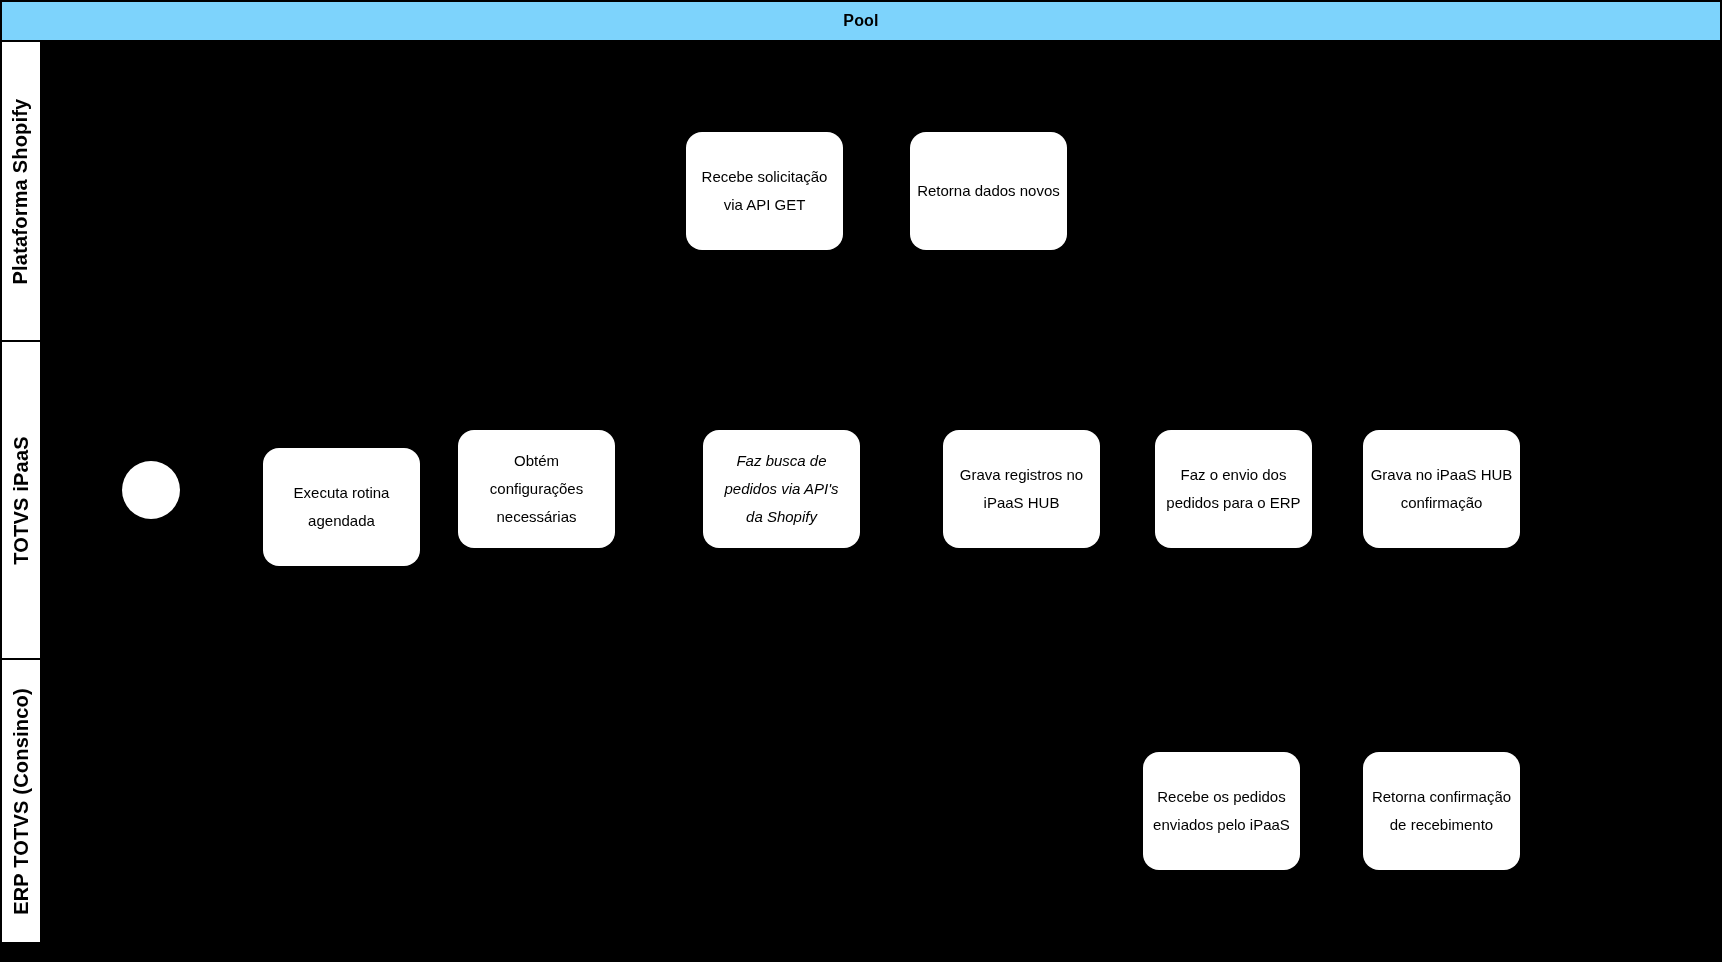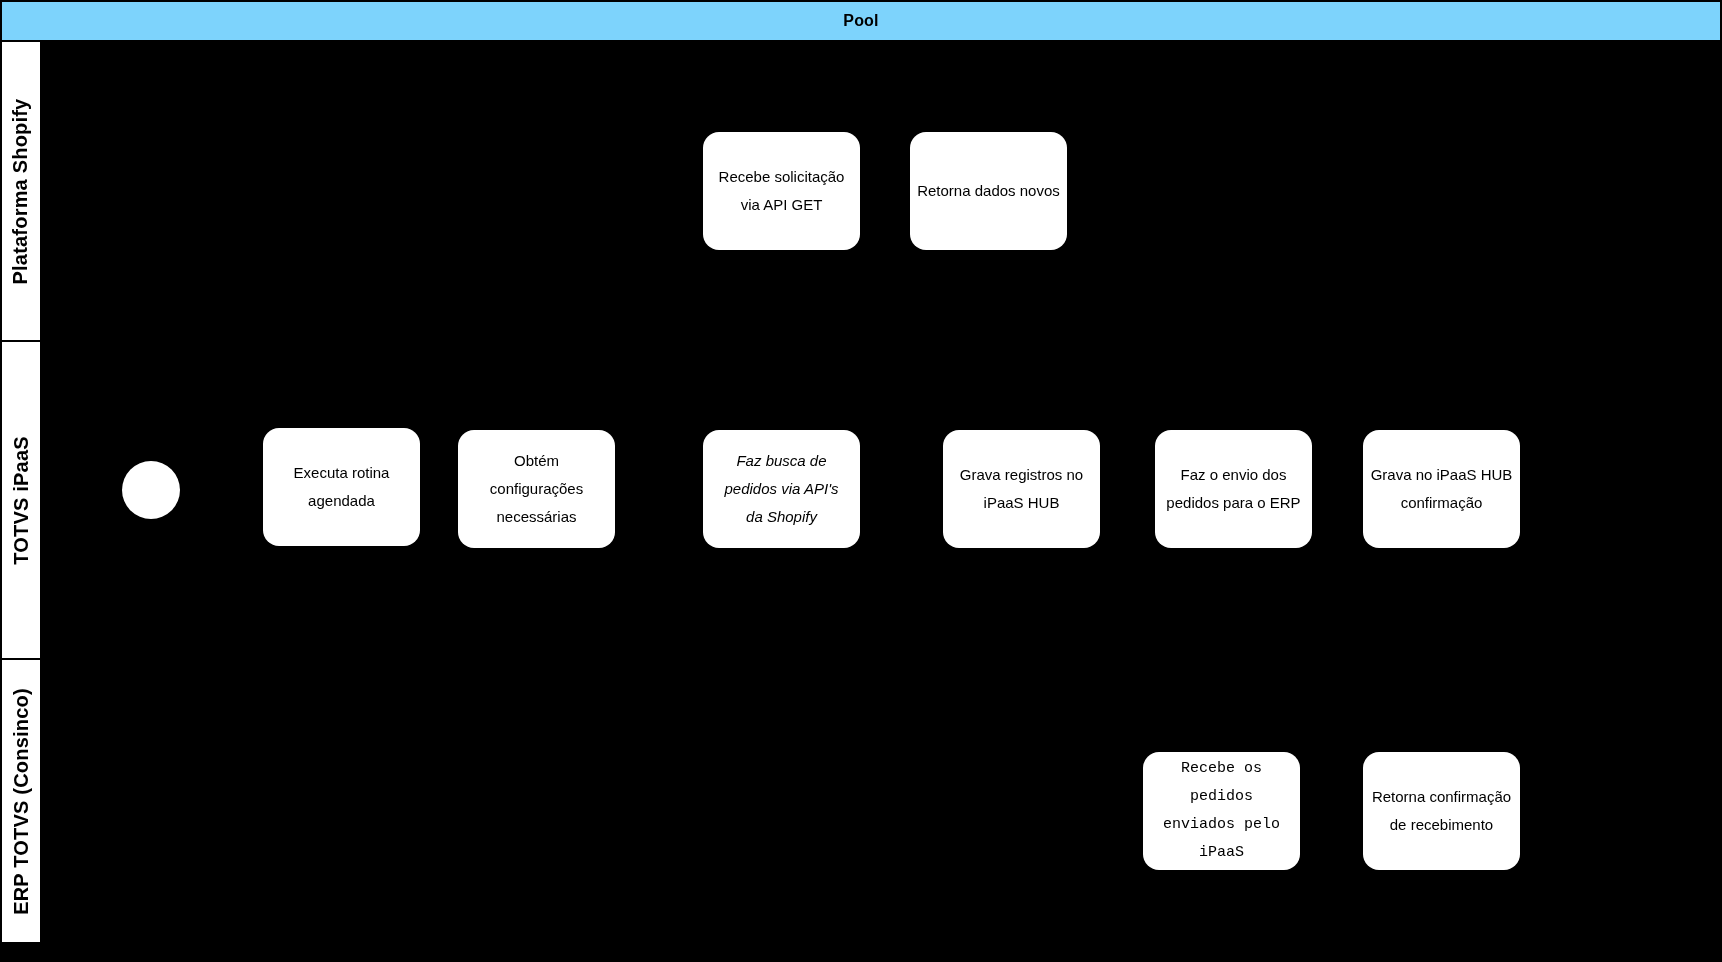--- a/index.html
+++ b/index.html
@@ -89,38 +89,38 @@
   <div class="lane-label" style="top:42px; height:298px;">
     <span>Plataforma Shopify</span>
   </div>
   <div class="lane-label" style="top:342px; height:316px;">
     <span>TOTVS iPaaS</span>
   </div>
   <div class="lane-label" style="top:660px; height:282px;">
     <span>ERP TOTVS (Consinco)</span>
   </div>
 
-  <div class="task" style="left:703px; top:132px;">Recebe solicitação
+  <div class="task" style="left:686px; top:132px;">Recebe solicitação
 via API GET</div>
   <div class="task" style="left:910px; top:132px;">Retorna dados novos</div>
 
   <div class="start-event"></div>
-  <div class="task" style="left:263px; top:428px;">Executa rotina
+  <div class="task" style="left:263px; top:448px;">Executa rotina
 agendada</div>
   <div class="task" style="left:458px; top:430px;">Obtém
 configurações
 necessárias</div>
   <div class="task" style="left:703px; top:430px;font-style:italic;">Faz busca de
 pedidos via API's
 da Shopify</div>
   <div class="task" style="left:943px; top:430px;">Grava registros no
 iPaaS HUB</div>
   <div class="task" style="left:1143px; top:430px;margin-left:12px;">Faz o envio dos
 pedidos para o ERP</div>
   <div class="task" style="left:1363px; top:430px;">Grava no iPaaS HUB
 confirmação</div>
 
-  <div class="task" style="left:1143px; top:752px;font-family:Liberation Mono, monospace;">Recebe os pedidos
+  <div class="task" style="left:1143px; top:752px;">Recebe os pedidos
 enviados pelo iPaaS</div>
   <div class="task" style="left:1363px; top:752px;">Retorna confirmação
 de recebimento</div>
 
 </div>
 
 </body></html>

